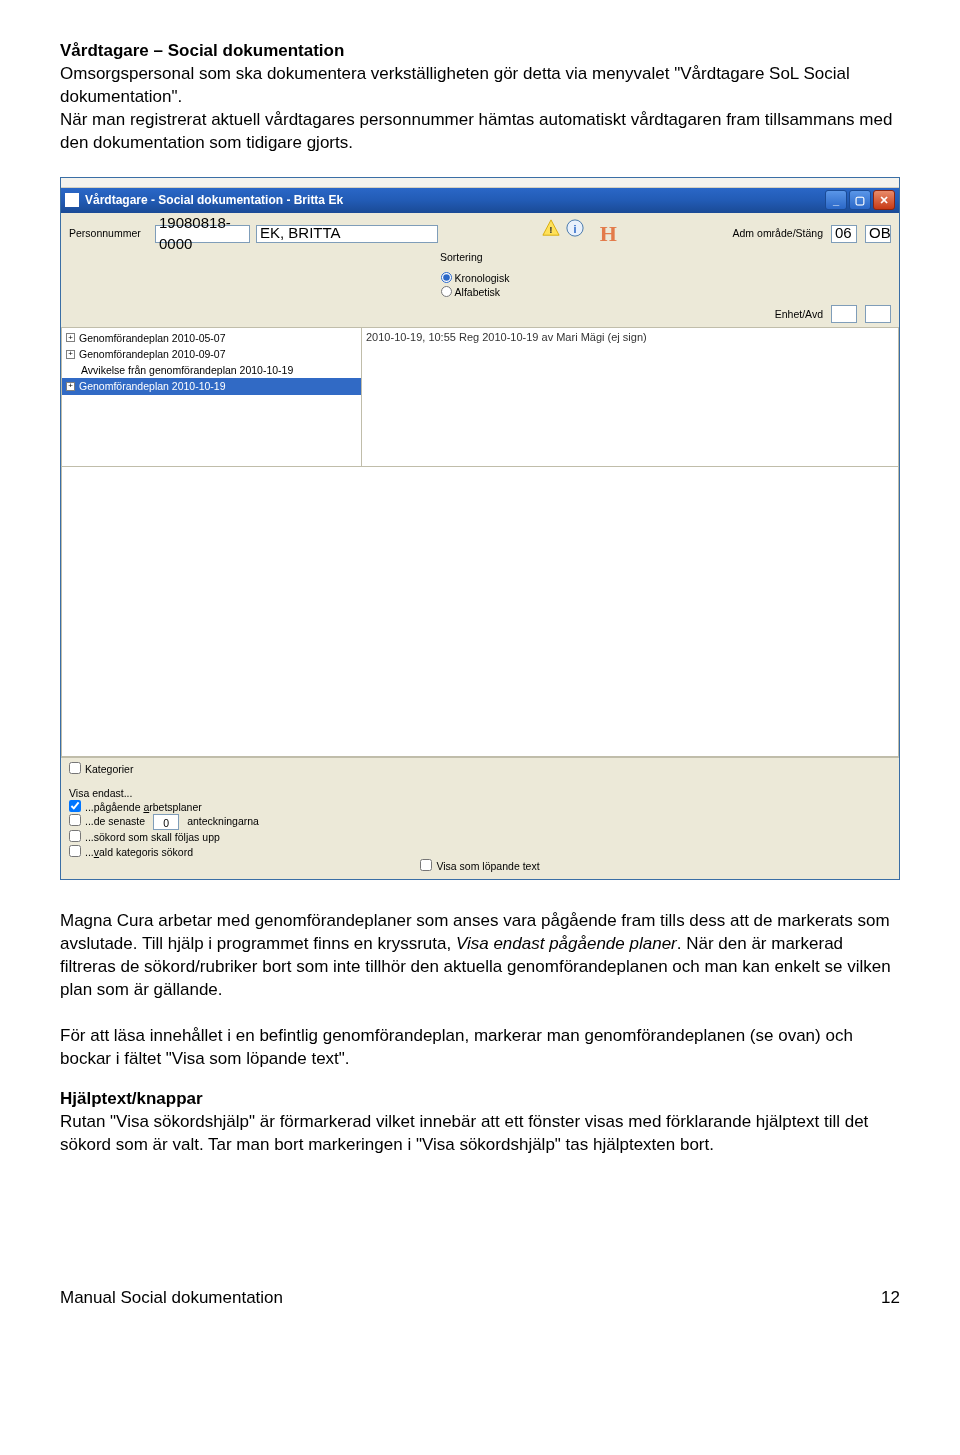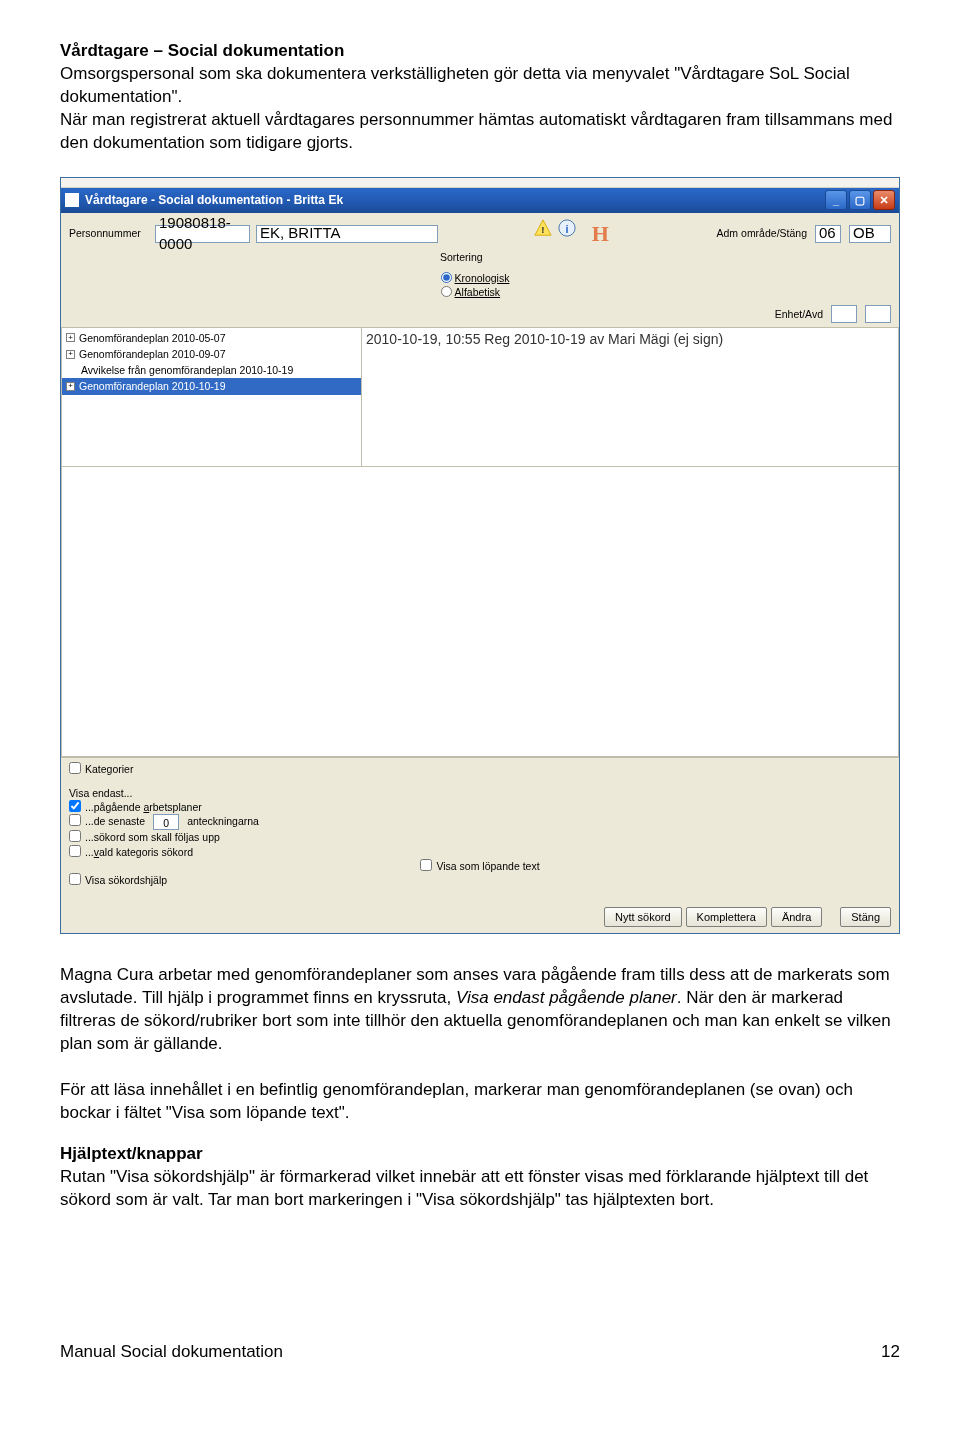--- a/index.html
+++ b/index.html
@@ -82,21 +82,21 @@
     height: 140px;
   }
   .tree-left {
     width: 300px; border-right:1px solid #c0bdaa;
     font-size:10.5px; padding:2px 0;
     overflow:hidden;
   }
   .tree-left .item { padding:1px 4px; display:flex; align-items:center; gap:4px;}
   .tree-left .sel { background:#316ac5; color:#fff; }
   .tree-left .exp { width:9px; height:9px; border:1px solid #7f7f7f; display:inline-flex; align-items:center; justify-content:center; font-size:8px; line-height:1; background:#fff; color:#000;}
-  .tree-right { flex:1; font-size:14px; padding:2px 4px; color:#333; background:#fff;}
+  .tree-right { flex:1; font-size:11px; padding:2px 4px; color:#333; background:#fff;}
   .content-area {
     background:#fff; height:290px; border:1px solid #c0bdaa; border-top:none;
   }
   .bottom-area {
     background:#ece9d8; padding:4px 8px 6px 8px;
     border-top:1px solid #c0bdaa;
     font-size:10.5px;
   }
   .chk { display:flex; gap:4px; }
   .chk input { margin:0; width:12px; height:12px; }
@@ -154,26 +154,26 @@
           <svg viewBox="0 0 20 20">
               <circle cx="10" cy="10" r="9" fill="#e8f0fb" stroke="#3a6ea5"></circle>
               <text x="10" y="15" text-anchor="middle" font-size="12" font-weight="bold" fill="#2a67c7">i</text>
             </svg>
         </span>
         <span class="h-letter">H</span>
       </span>
       <div class="headers-right">
         <span>Adm område/Stäng</span>
         <span class="txt" style="width:26px;">06</span>
-        <span class="txt" style="width:42px;text-align:right;">OB</span>
+        <span class="txt" style="width:26px;text-align:right;">OB</span>
       </div>
     </div>
     <div class="top-row" style="margin-top:2px;flex-direction:column;">
       <span class="lbl">Sortering</span>
-      <span style="display:flex; flex-direction:column;text-decoration:underline;">
+      <span style="display:flex; flex-direction:column;">
         <label class="rad">
             <input type="radio" checked="" style="">
             <span>Kronologisk</span>
           </label>
         <label class="rad">
             <input type="radio" style="">
             <span>Alfabetisk</span>
           </label>
       </span>
       <div class="headers-right">
@@ -235,33 +235,20 @@
             <input type="checkbox" style="">
             <span>...<span class="under">v</span>ald kategoris sökord</span>
           </label>
       </div>
       <div class="bottom-mid">
         <label class="chk">
             <input type="checkbox" style="">
             <span>Visa som löpande text</span>
           </label>
       </div>
-      <div class="col" style="align-items:flex-end;">
-        <label class="chk bottom-right-check">
-            <input type="checkbox" style="">
-            <span>Visa sökordshjälp</span>
-          </label>
-        <div class="btn-row" style="margin-top:20px;">
-          <span class="btn">Nytt sökord</span>
-          <span class="btn">Komplettera</span>
-          <span class="btn">Ändra</span>
-          <span style="width:14px;"></span>
-          <span class="btn">Stäng</span>
-        </div>
-      </div>
     </div>
   </div>
 </div>
 
 <p class="para">
   <span>Magna Cura arbetar med genomförandeplaner som anses vara pågående fram tills dess att de markerats som avslutade. Till hjälp i programmet finns en kryssruta, </span><span class="italic">Visa endast pågående planer</span><span>. När den är markerad filtreras de sökord/rubriker bort som inte tillhör den aktuella genomförandeplanen och man kan enkelt se vilken plan som är gällande.</span><br>
   <br>
   <span>För att läsa innehållet i en befintlig genomförandeplan, markerar man genomförandeplanen (se ovan) och bockar i fältet "Visa som löpande text".</span>
 </p>
 

